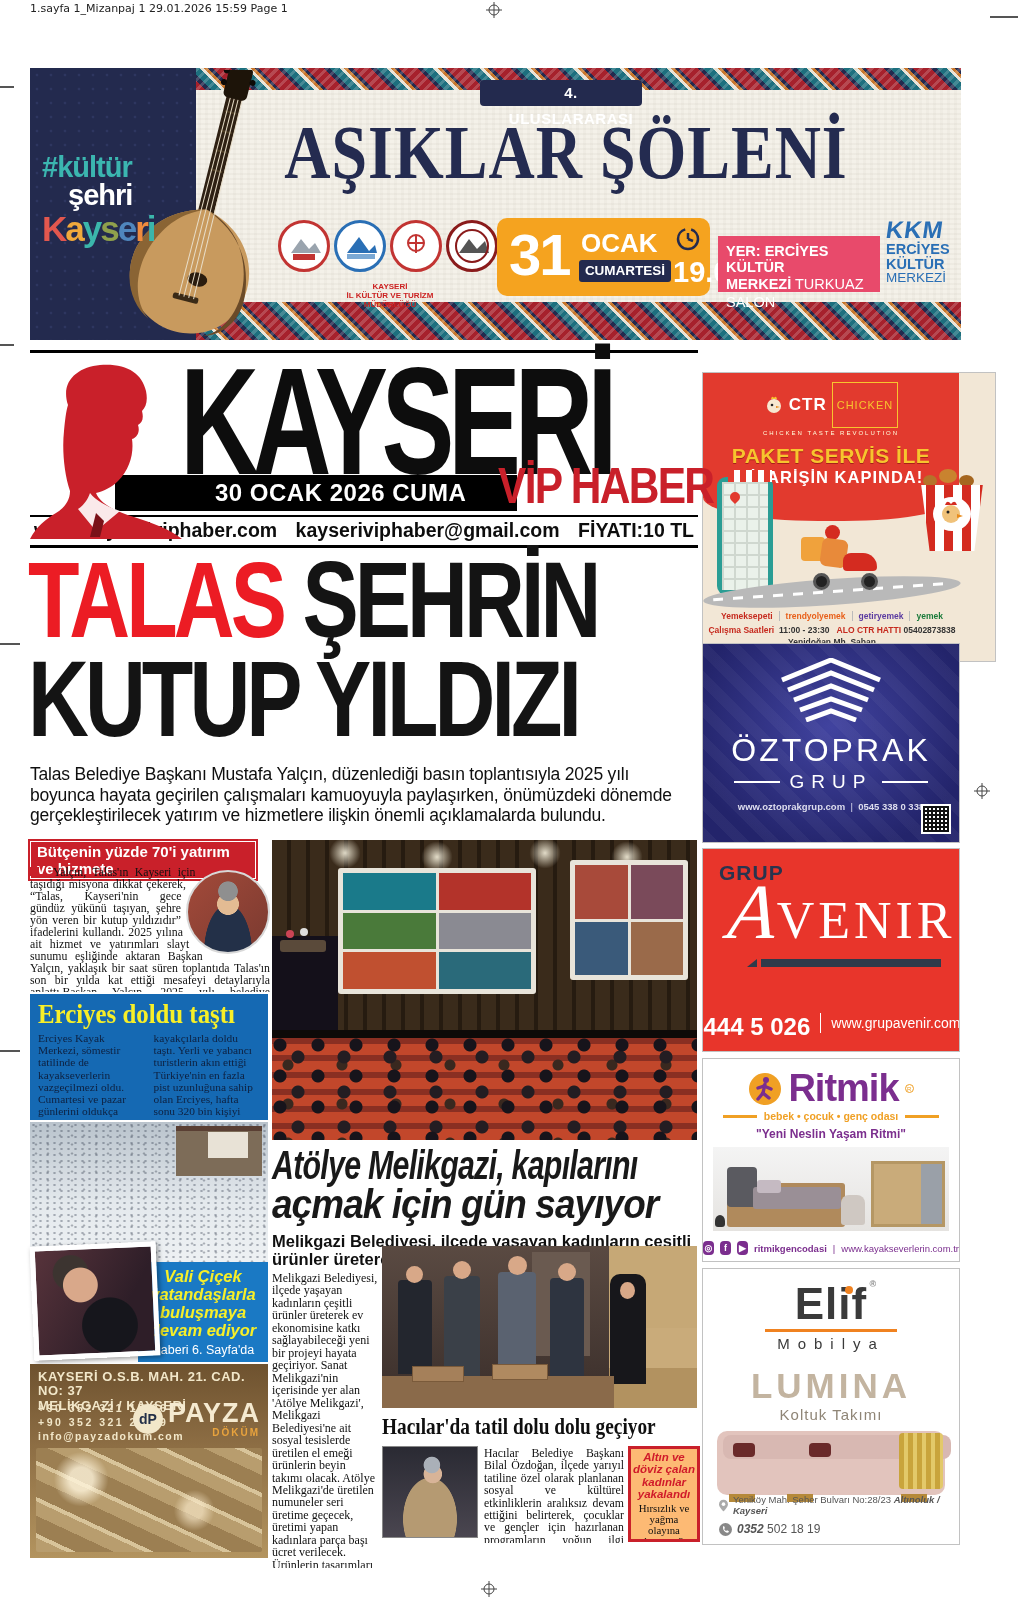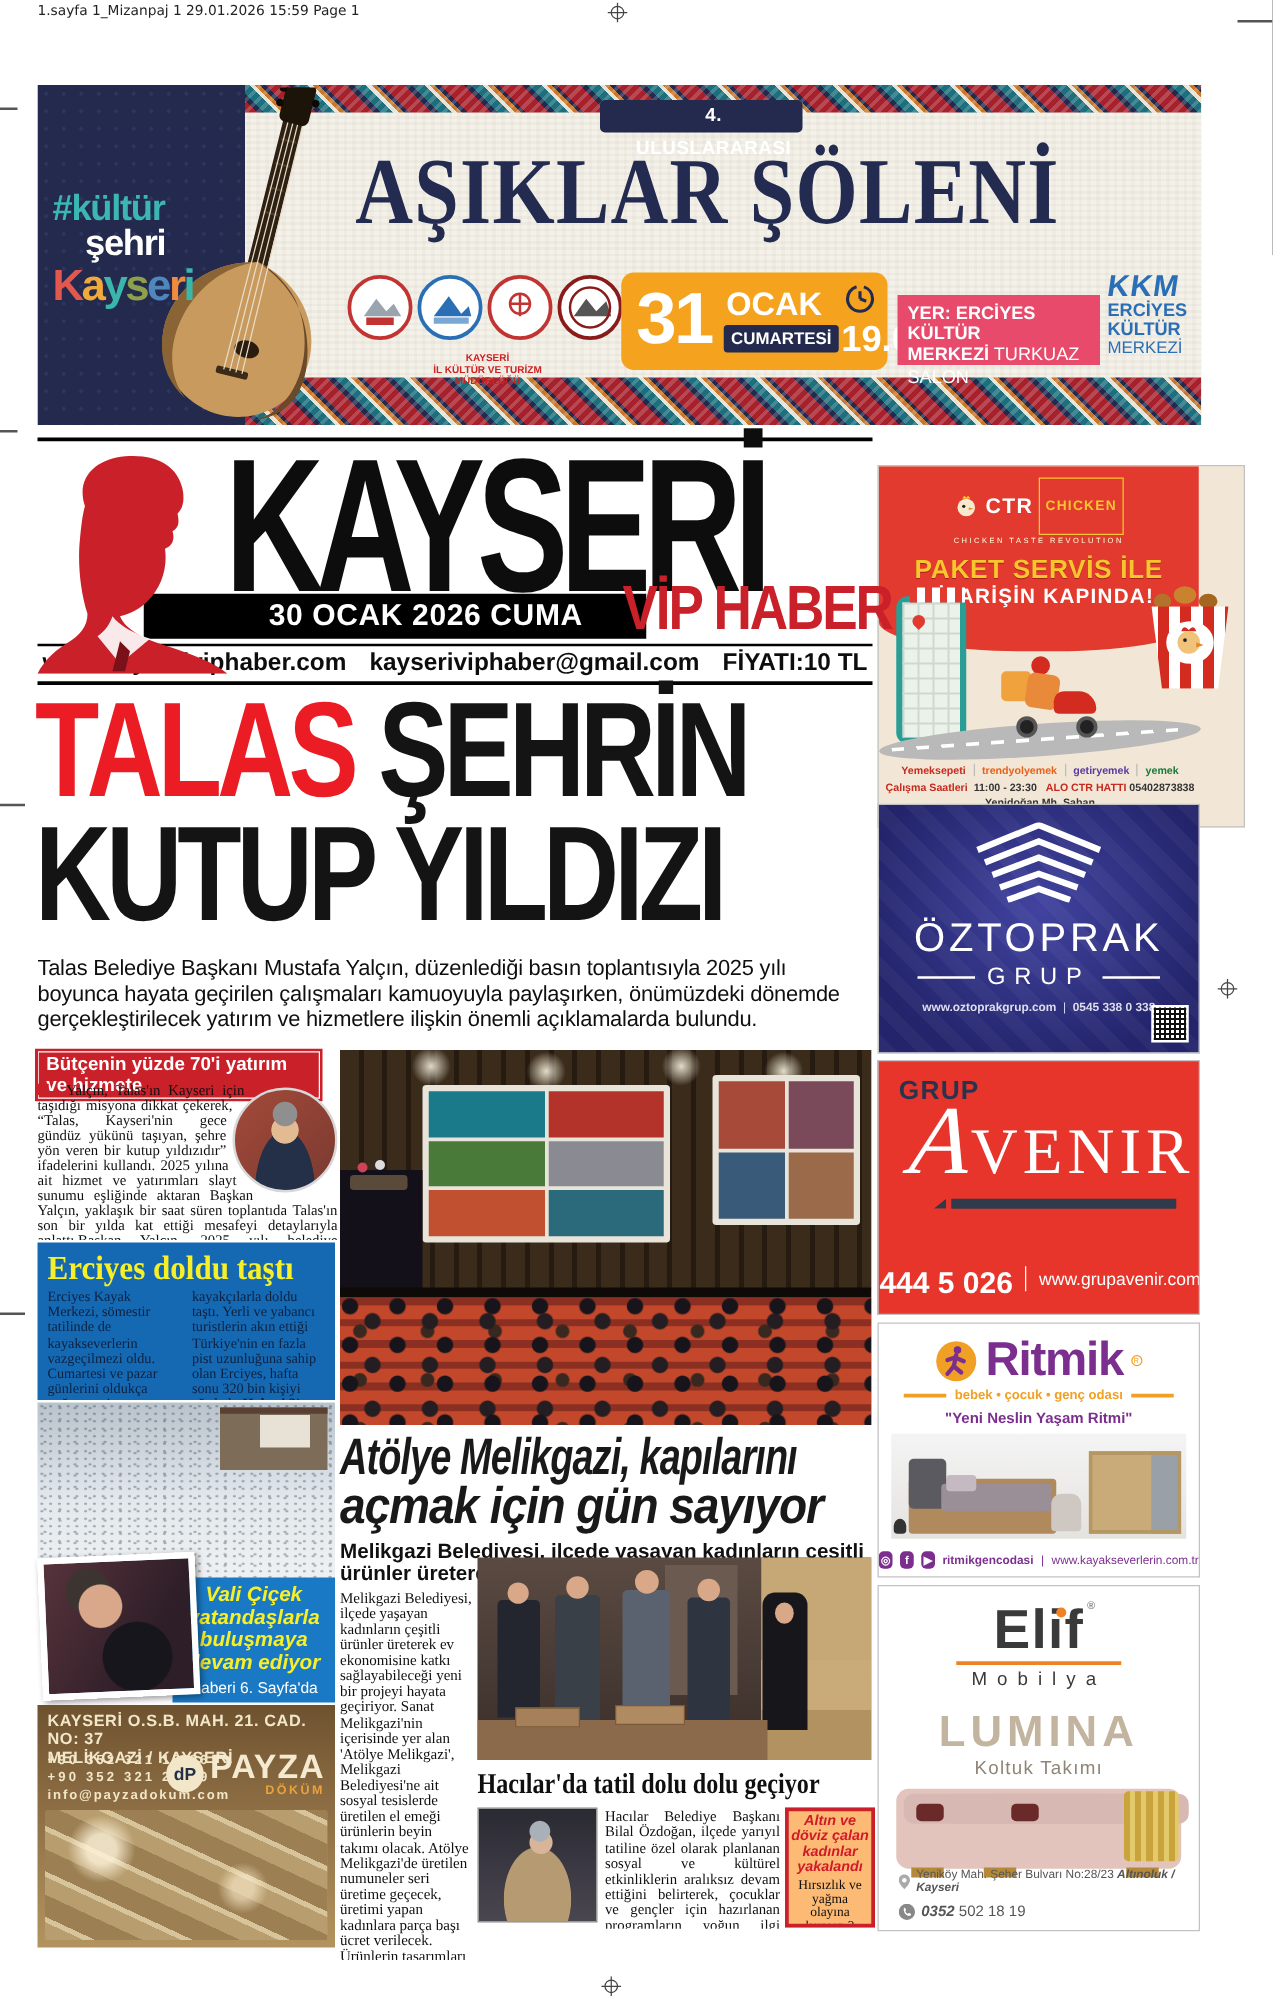--- a/index.html
+++ b/index.html
@@ -168,21 +168,21 @@
     letter-spacing:-0.5px; transform:scaleX(0.93); transform-origin:left;
     text-shadow:1px 1px 0 #7a0d10; white-space:nowrap; padding-left:10px; }
   .sports-ref { margin-left:auto; margin-right:6px; background:#fff; border:2px solid #1a1a1a;
     font-weight:700; font-size:16px; color:#111; padding:1px 8px; white-space:nowrap; }
 
   
   .ad { border:1px solid #c2c2c2; overflow:hidden; background:#fff; }
   .ctr-red { background:#e23a2e; border-radius:0 0 45% 45% / 0 0 16% 16%; text-align:center; }
   .ctr-logo-row { display:flex; justify-content:center; align-items:center; gap:5px; padding-top:9px; }
   .ctr-brand { color:#fff; font-weight:800; font-size:17px; letter-spacing:1px; }
-  .ctr-chicken { color:#f7c52e; border:1px solid #f7c52e; font-weight:700; font-size:11px;
+  .ctr-chicken { color:#f7c52e; border:1px solid #f7c52e; font-weight:400; font-size:11px;
     padding:16px 4px; letter-spacing:1px; }
   .ctr-tag { color:#ffd; font-size:6px; letter-spacing:2px; margin-top:2px; }
   .ctr-promo1 { color:#f7c52e; font-weight:800; font-size:21px; letter-spacing:.5px; margin-top:8px;
     text-shadow:0 1px 0 #a8201a; }
   .ctr-promo2 { color:#fff; font-weight:800; font-size:16.5px; letter-spacing:1px; }
   .ctr-info { font-size:8.5px; color:#333; text-align:center; }
   .ctr-info b.red { color:#c62a1e; }
   .ctr-plat { display:flex; justify-content:center; gap:6px; font-size:8.5px; font-weight:700; color:#444; }
   .ctr-plat span + span { border-left:1px solid #bbb; padding-left:6px; }
 

